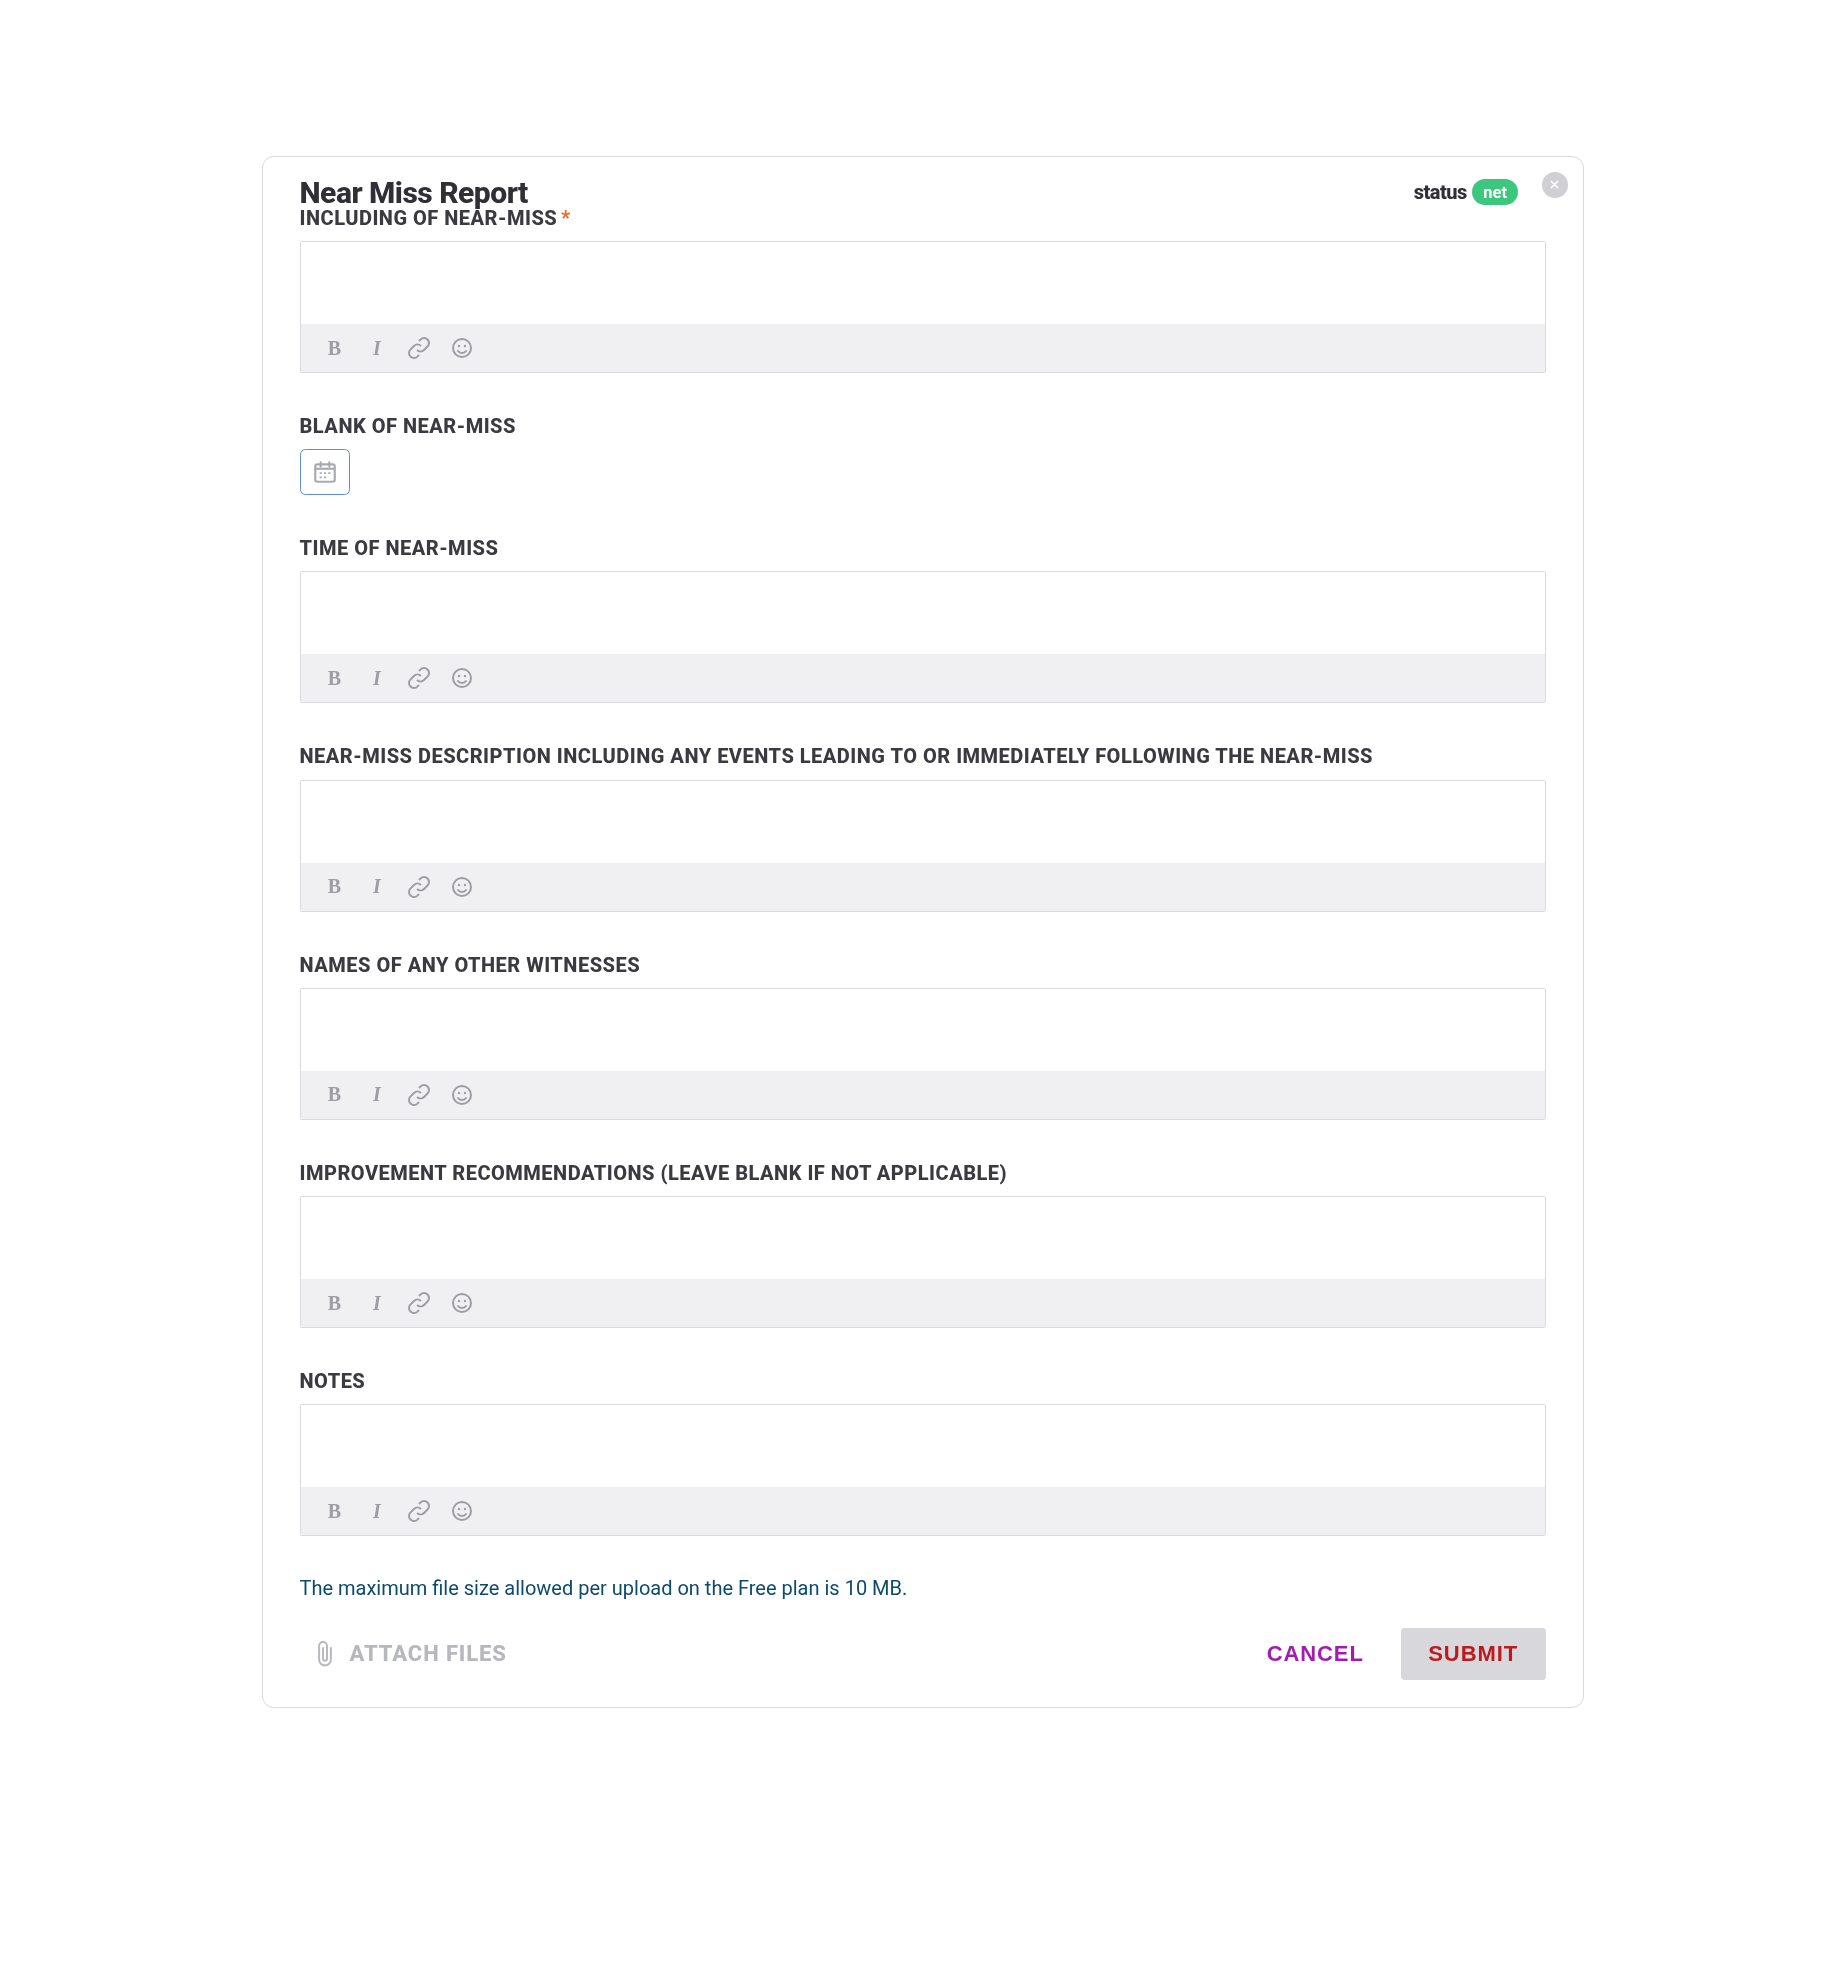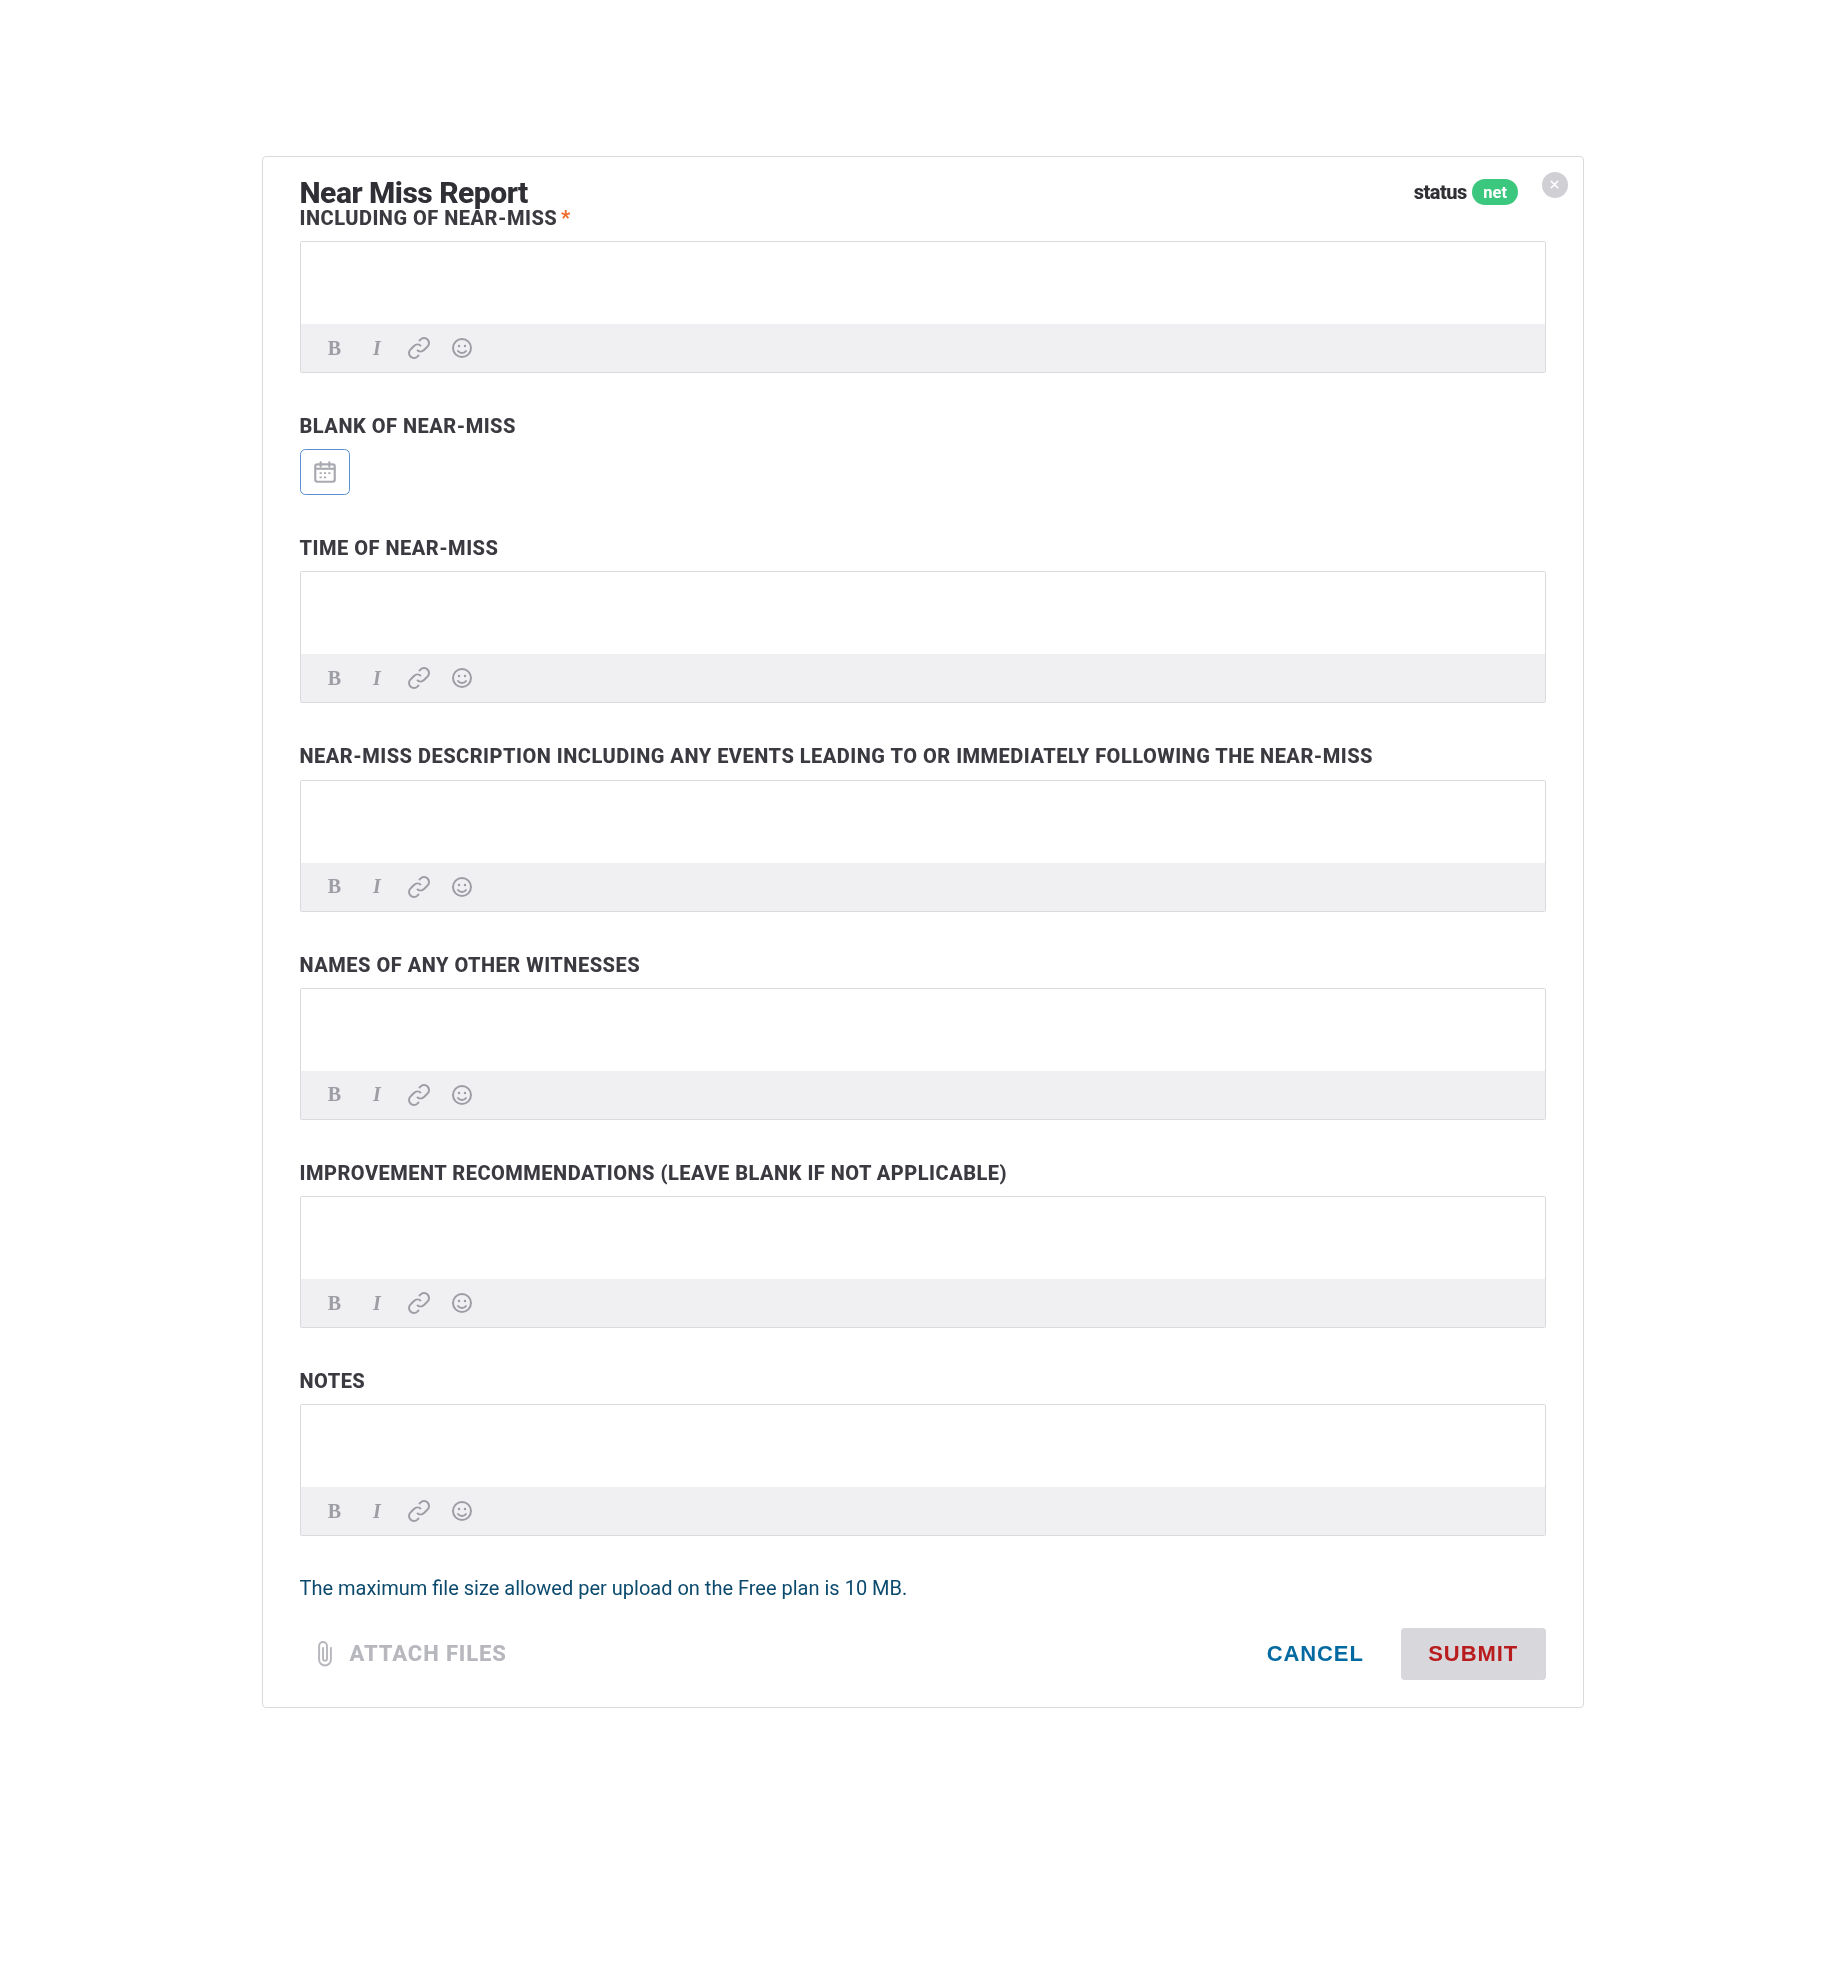--- a/index.html
+++ b/index.html
@@ -9,21 +9,21 @@
     width: 1845px;
     height: 1984px;
     display: flex;
     justify-content: center;
     align-items: flex-start;
     padding-top: 156px;
   }
   .modal {
     width: 1322px;
     border: 0.9px solid #d9d9de;
-    border-radius: 4px;
+    border-radius: 12px;
     background: #ffffff;
     padding: 18.4px 37px 27.5px 37px;
     position: relative;
   }
   .close-btn {
     position: absolute;
     top: 14.7px;
     right: 14.7px;
     width: 26px;
     height: 26px;
@@ -145,21 +145,21 @@
     color: #b7b7be;
     font-size: 22px;
     font-weight: 800;
     letter-spacing: 0.9px;
     cursor: pointer;
     margin-left: 13px;
   }
   .attach svg { width: 24px; height: 27.5px; }
   .actions { display: flex; align-items: center; gap: 37px; }
   .cancel {
-    color: #0369a1;
+    color: #a21caf;
     font-size: 22px;
     font-weight: 800;
     letter-spacing: 0.9px;
     cursor: pointer;
     background: none;
     border: none;
   }
   .submit {
     background: #d7d7dc;
     color: #b91c1c;

